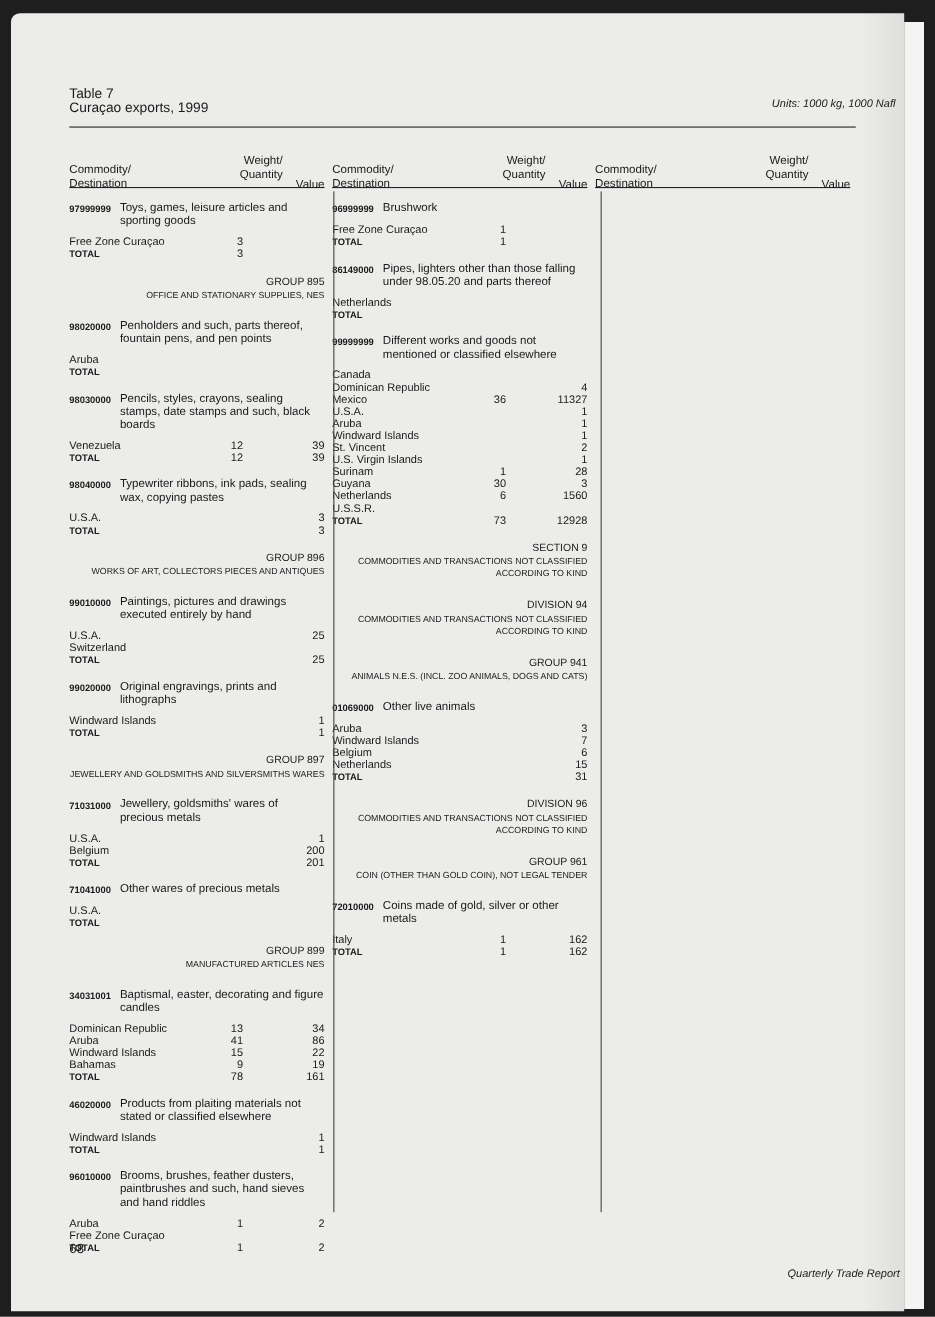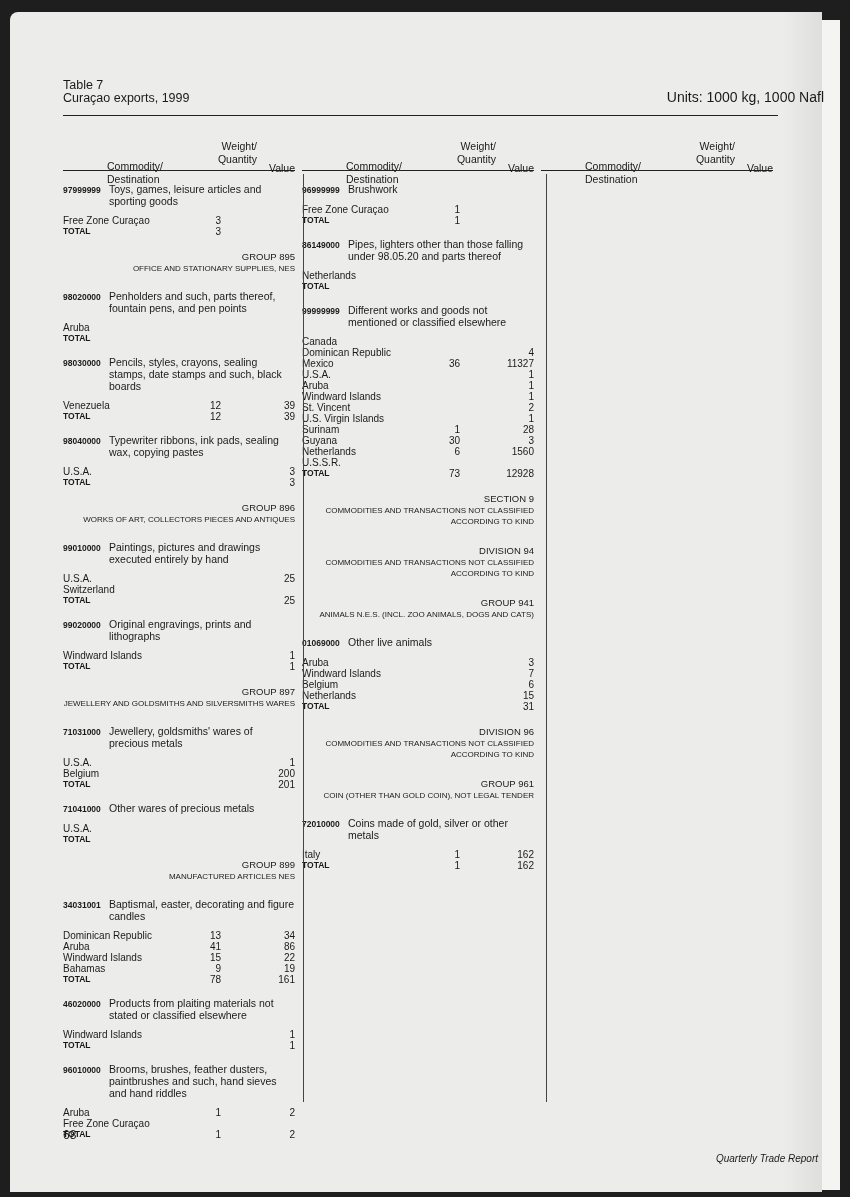--- a/index.html
+++ b/index.html
@@ -1,26 +1,26 @@
 <!DOCTYPE html>
 <html><head>
 <meta charset="utf-8">
 <style>
   html,body{margin:0;padding:0;}
   body{width:850px;height:1197px;background:#1e1e1e;position:relative;overflow:hidden;font-family:"Liberation Sans",sans-serif;color:#1a1a1a;}
   .page{position:absolute;left:10px;top:12px;width:812px;height:1180px;background:#ececea;border-radius:8px 0 0 0;}
   .page::after{content:"";position:absolute;right:-18px;top:8px;width:18px;height:1170px;background:#f4f4f2;}
   .shade{position:absolute;right:0;top:0;width:40px;height:100%;background:linear-gradient(to right,rgba(0,0,0,0),rgba(0,0,0,0.06));}
   .hdr-title{position:absolute;left:63px;top:79px;font-weight:normal;font-size:12.5px;line-height:13px;}
-  .units{position:absolute;right:26px;top:89px;font-size:14px;}
+  .units{position:absolute;right:36px;top:89px;font-size:10px;font-style:italic;}
   .rule-top{position:absolute;left:63px;top:115px;width:715px;border-top:1.3px solid #222;}
   .col{position:absolute;top:140px;width:232px;font-size:10px;}
   .col1{left:63px;} .col2{left:302px;} .col3{left:541px;}
   .colhdr{position:relative;height:30px;border-bottom:1.2px solid #222;font-size:10.5px;}
-  .colhdr .c{position:absolute;left:0;top:20px;line-height:13px;margin-left:44px;}
+  .colhdr .c{position:absolute;left:0;top:8px;line-height:13px;}
   .colhdr .w{position:absolute;left:136px;top:0;text-align:right;width:58px;line-height:13px;}
   .colhdr .w span{display:block;}
   .colhdr .v{position:absolute;right:0;top:22px;line-height:13px;}
   .vline{position:absolute;top:174px;width:0;border-left:1px solid #444;}
   .body{position:relative;}
   .row{position:relative;height:11px;line-height:11px;white-space:nowrap;}
   .row .q{position:absolute;left:128px;width:30px;text-align:right;}
   .row .val{position:absolute;right:0;width:60px;text-align:right;}
   .row.total{font-weight:bold;font-size:8.5px;}
   .row.total .q,.row.total .val{font-weight:normal;font-size:10px;}

